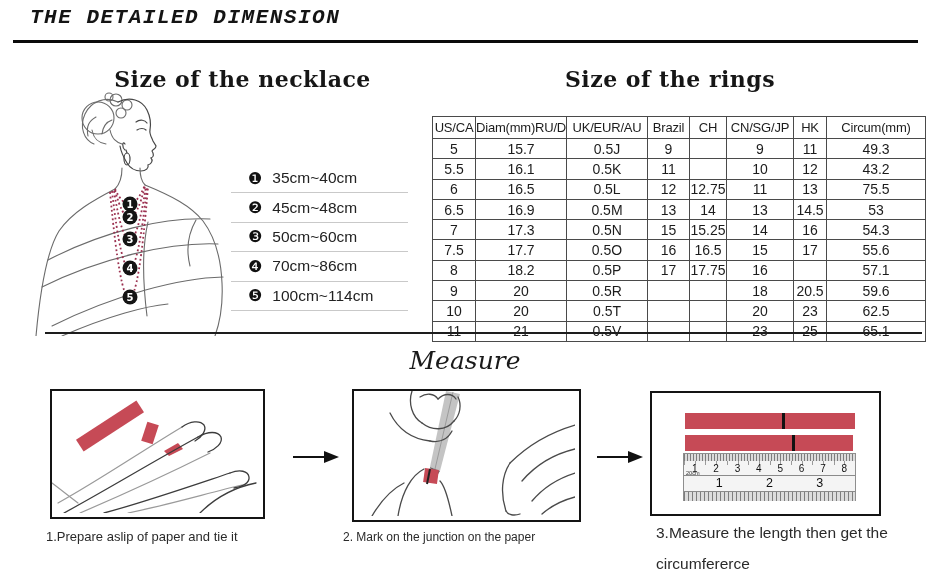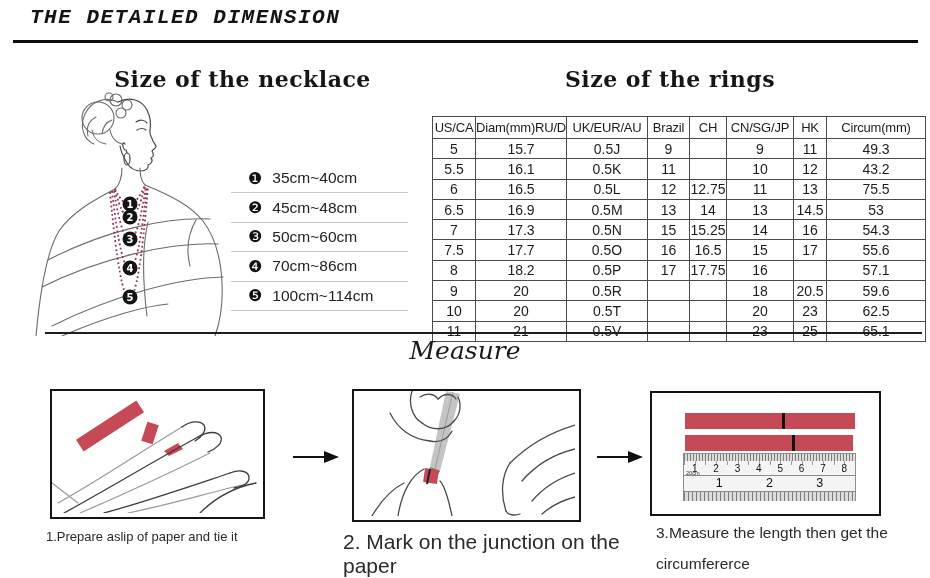--- a/index.html
+++ b/index.html
@@ -32,38 +32,38 @@
   
   .ring-table{position:absolute;left:432px;top:116px;width:493px;border-collapse:collapse;
     table-layout:fixed;}
   .ring-table th,.ring-table td{border:1px solid #4a4a4a;text-align:center;padding:0;
     overflow:hidden;white-space:nowrap;color:#1c1c1c;}
   .ring-table th{font-weight:normal;font-size:13px;height:21px;letter-spacing:-0.2px;}
   .ring-table td{font-size:14px;height:19.3px;}
 
   .bottom-rule{position:absolute;left:45px;top:332px;width:877px;height:2px;background:#1d1d1d;}
 
-  .measure-heading{position:absolute;left:0;top:336px;width:930px;text-align:center;
+  .measure-heading{position:absolute;left:0;top:346px;width:930px;text-align:center;
     font-family:"DejaVu Serif",serif;font-style:italic;font-size:25px;color:#1a1a1a;}
 
   .step-box{position:absolute;border:2px solid #141414;background:#fff;}
   .box1{left:50px;top:389px;width:211px;height:126px;}
   .box2{left:352px;top:389px;width:225px;height:129px;}
   .box3{left:650px;top:391px;width:227px;height:121px;}
 
   .arrow{position:absolute;width:48px;height:16px;}
   .arrow1{left:292px;top:449px;}
   .arrow2{left:596px;top:449px;}
 
   .red-fill{fill:var(--accent-red,#c64a56);}
   .red-bg{background:var(--accent-red,#c64a56);}
 
   .caption{position:absolute;color:#2a2a2a;}
   .cap1{left:46px;top:522px;width:262px;font-size:13px;line-height:29px;}
-  .cap2{left:343px;top:530px;width:300px;font-size:21px;}
+  .cap2{left:343px;top:530px;width:300px;font-size:12px;}
   .cap3{left:656px;top:517px;width:255px;font-size:15.5px;line-height:31px;}
 
   
   .strip{position:absolute;height:16px;}
   .strip .mark{position:absolute;top:0;width:3px;height:16px;background:#111;}
   .ruler{position:absolute;left:31px;top:60px;width:173px;height:48px;background:#f4f4f4;
     border:1px solid #8e8e8e;box-sizing:border-box;}
   .ticks{height:7px;background:#dcdcdc;
     background-image:repeating-linear-gradient(90deg,#7d7d7d 0,#7d7d7d 1px,transparent 1px,transparent 3px);}
   .cm-row{display:flex;height:14px;border-bottom:1px solid #8a8a8a;position:relative;

